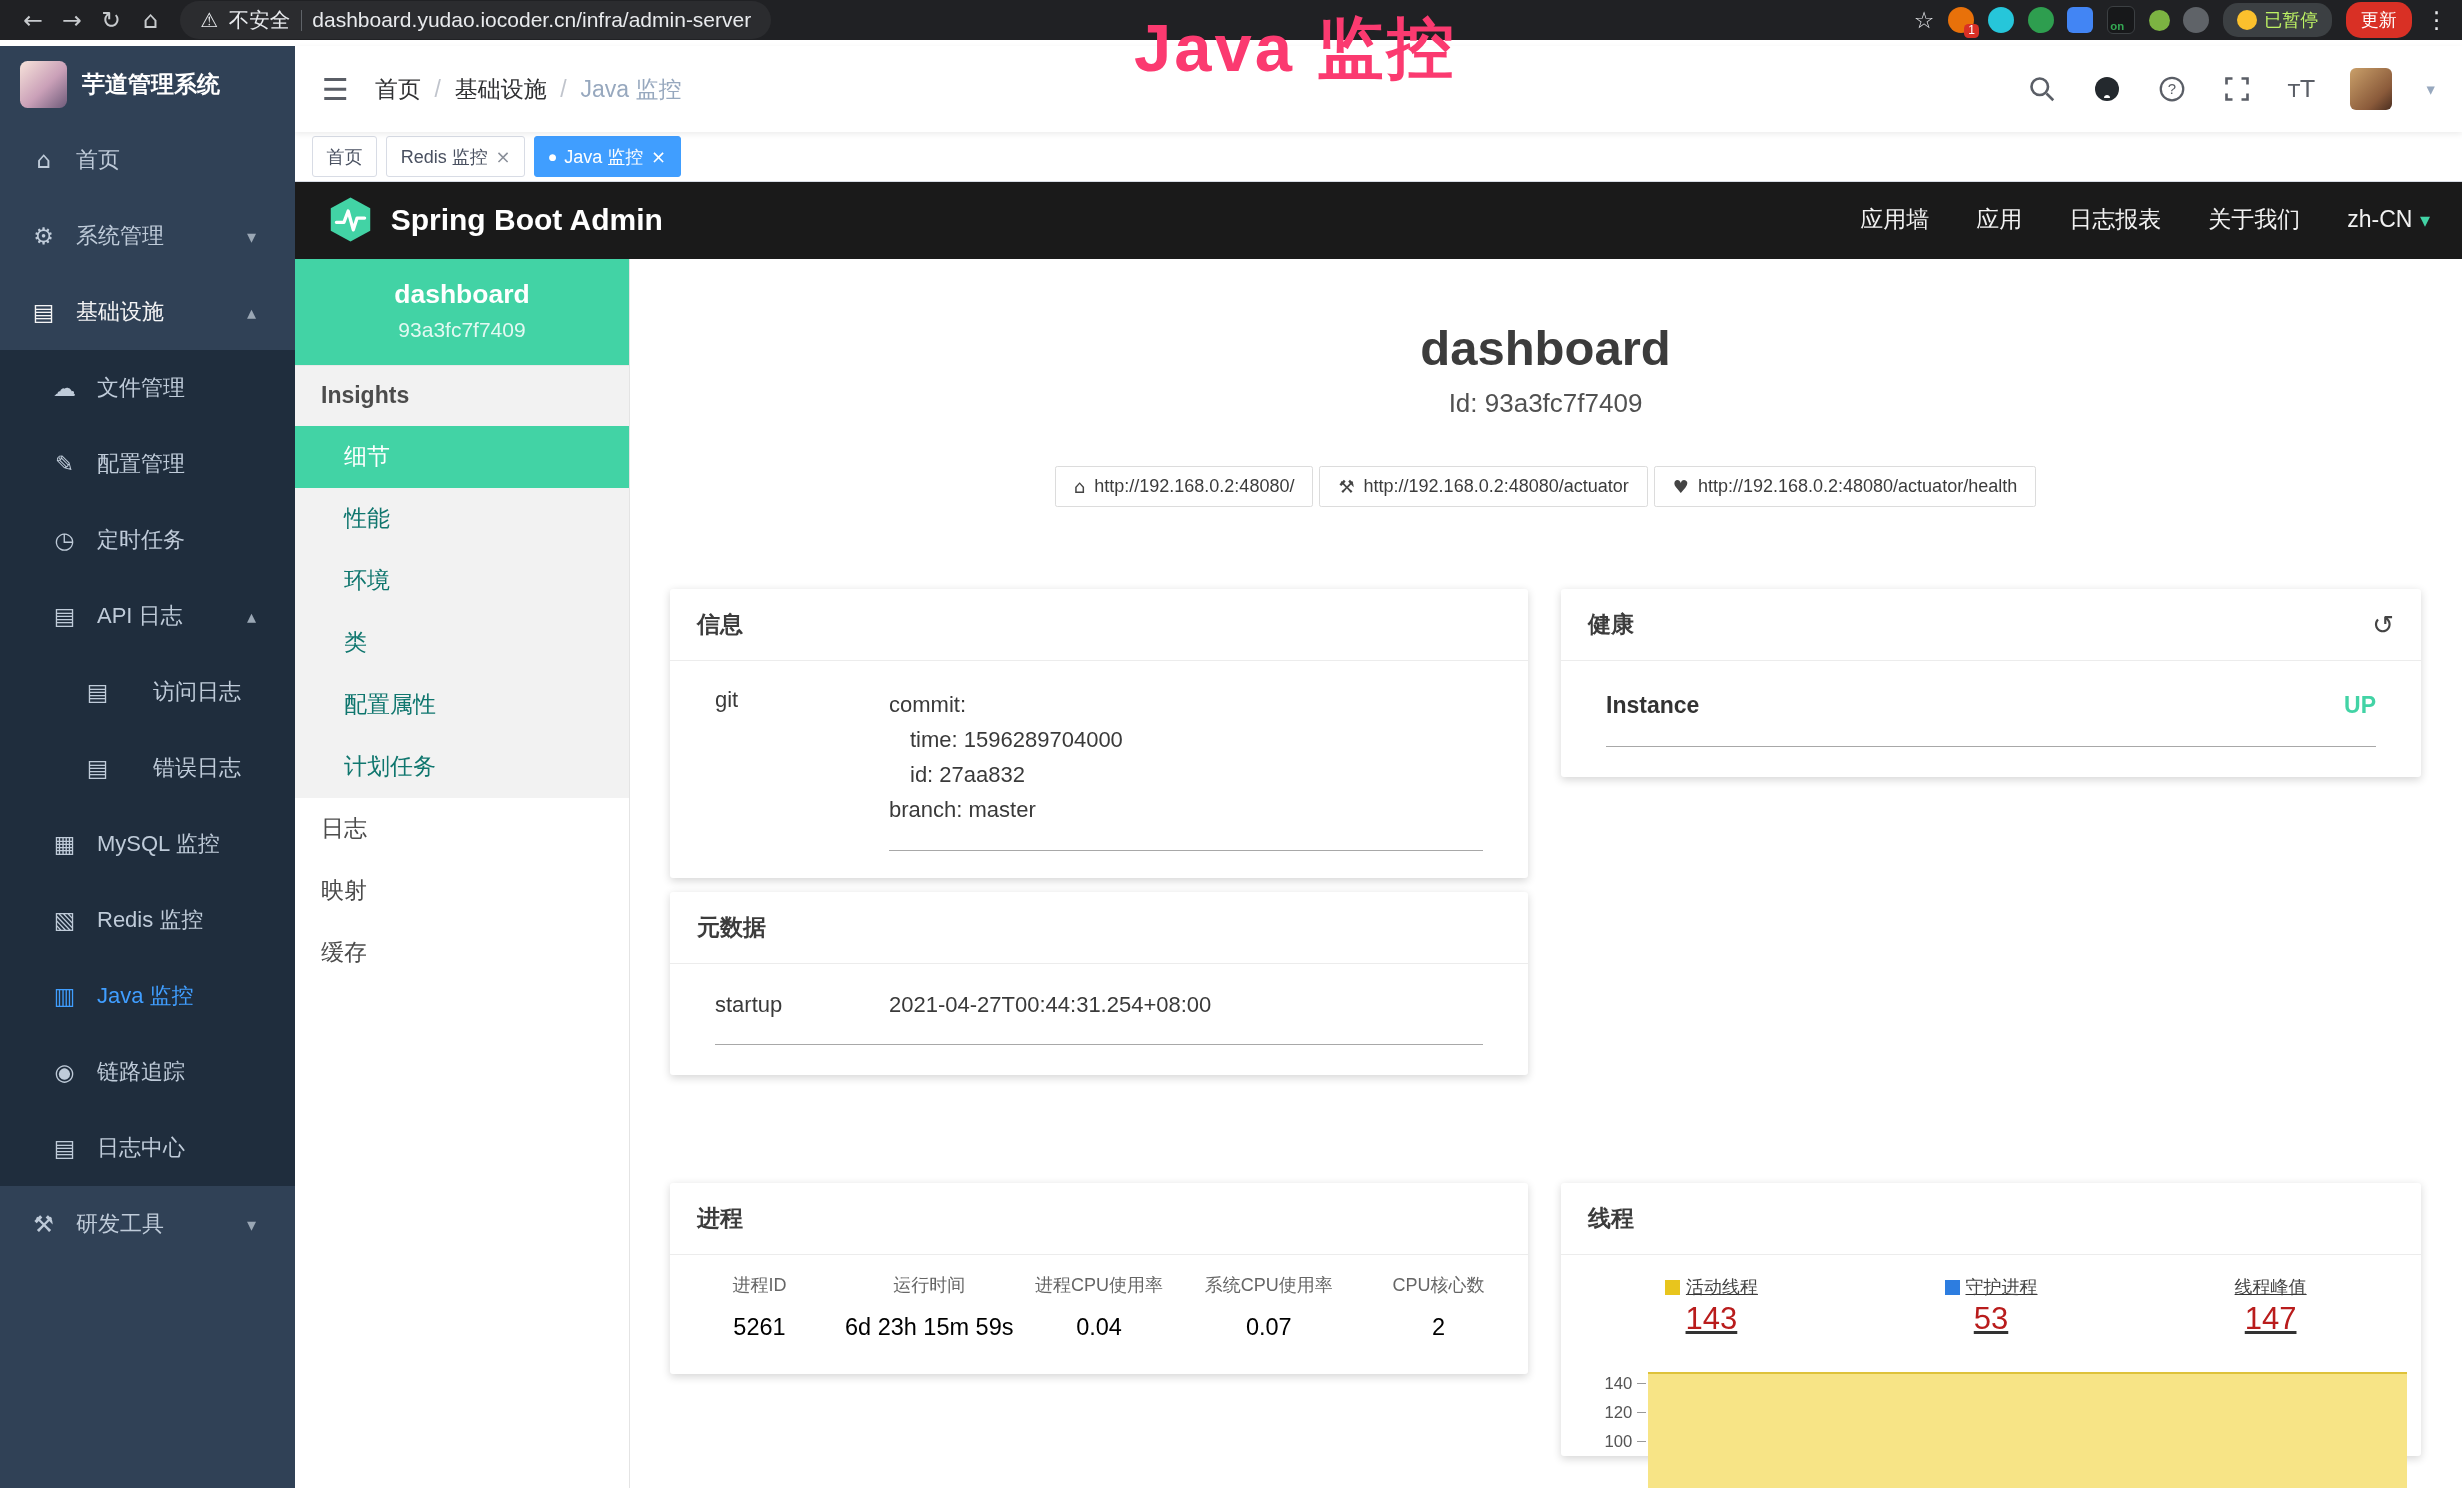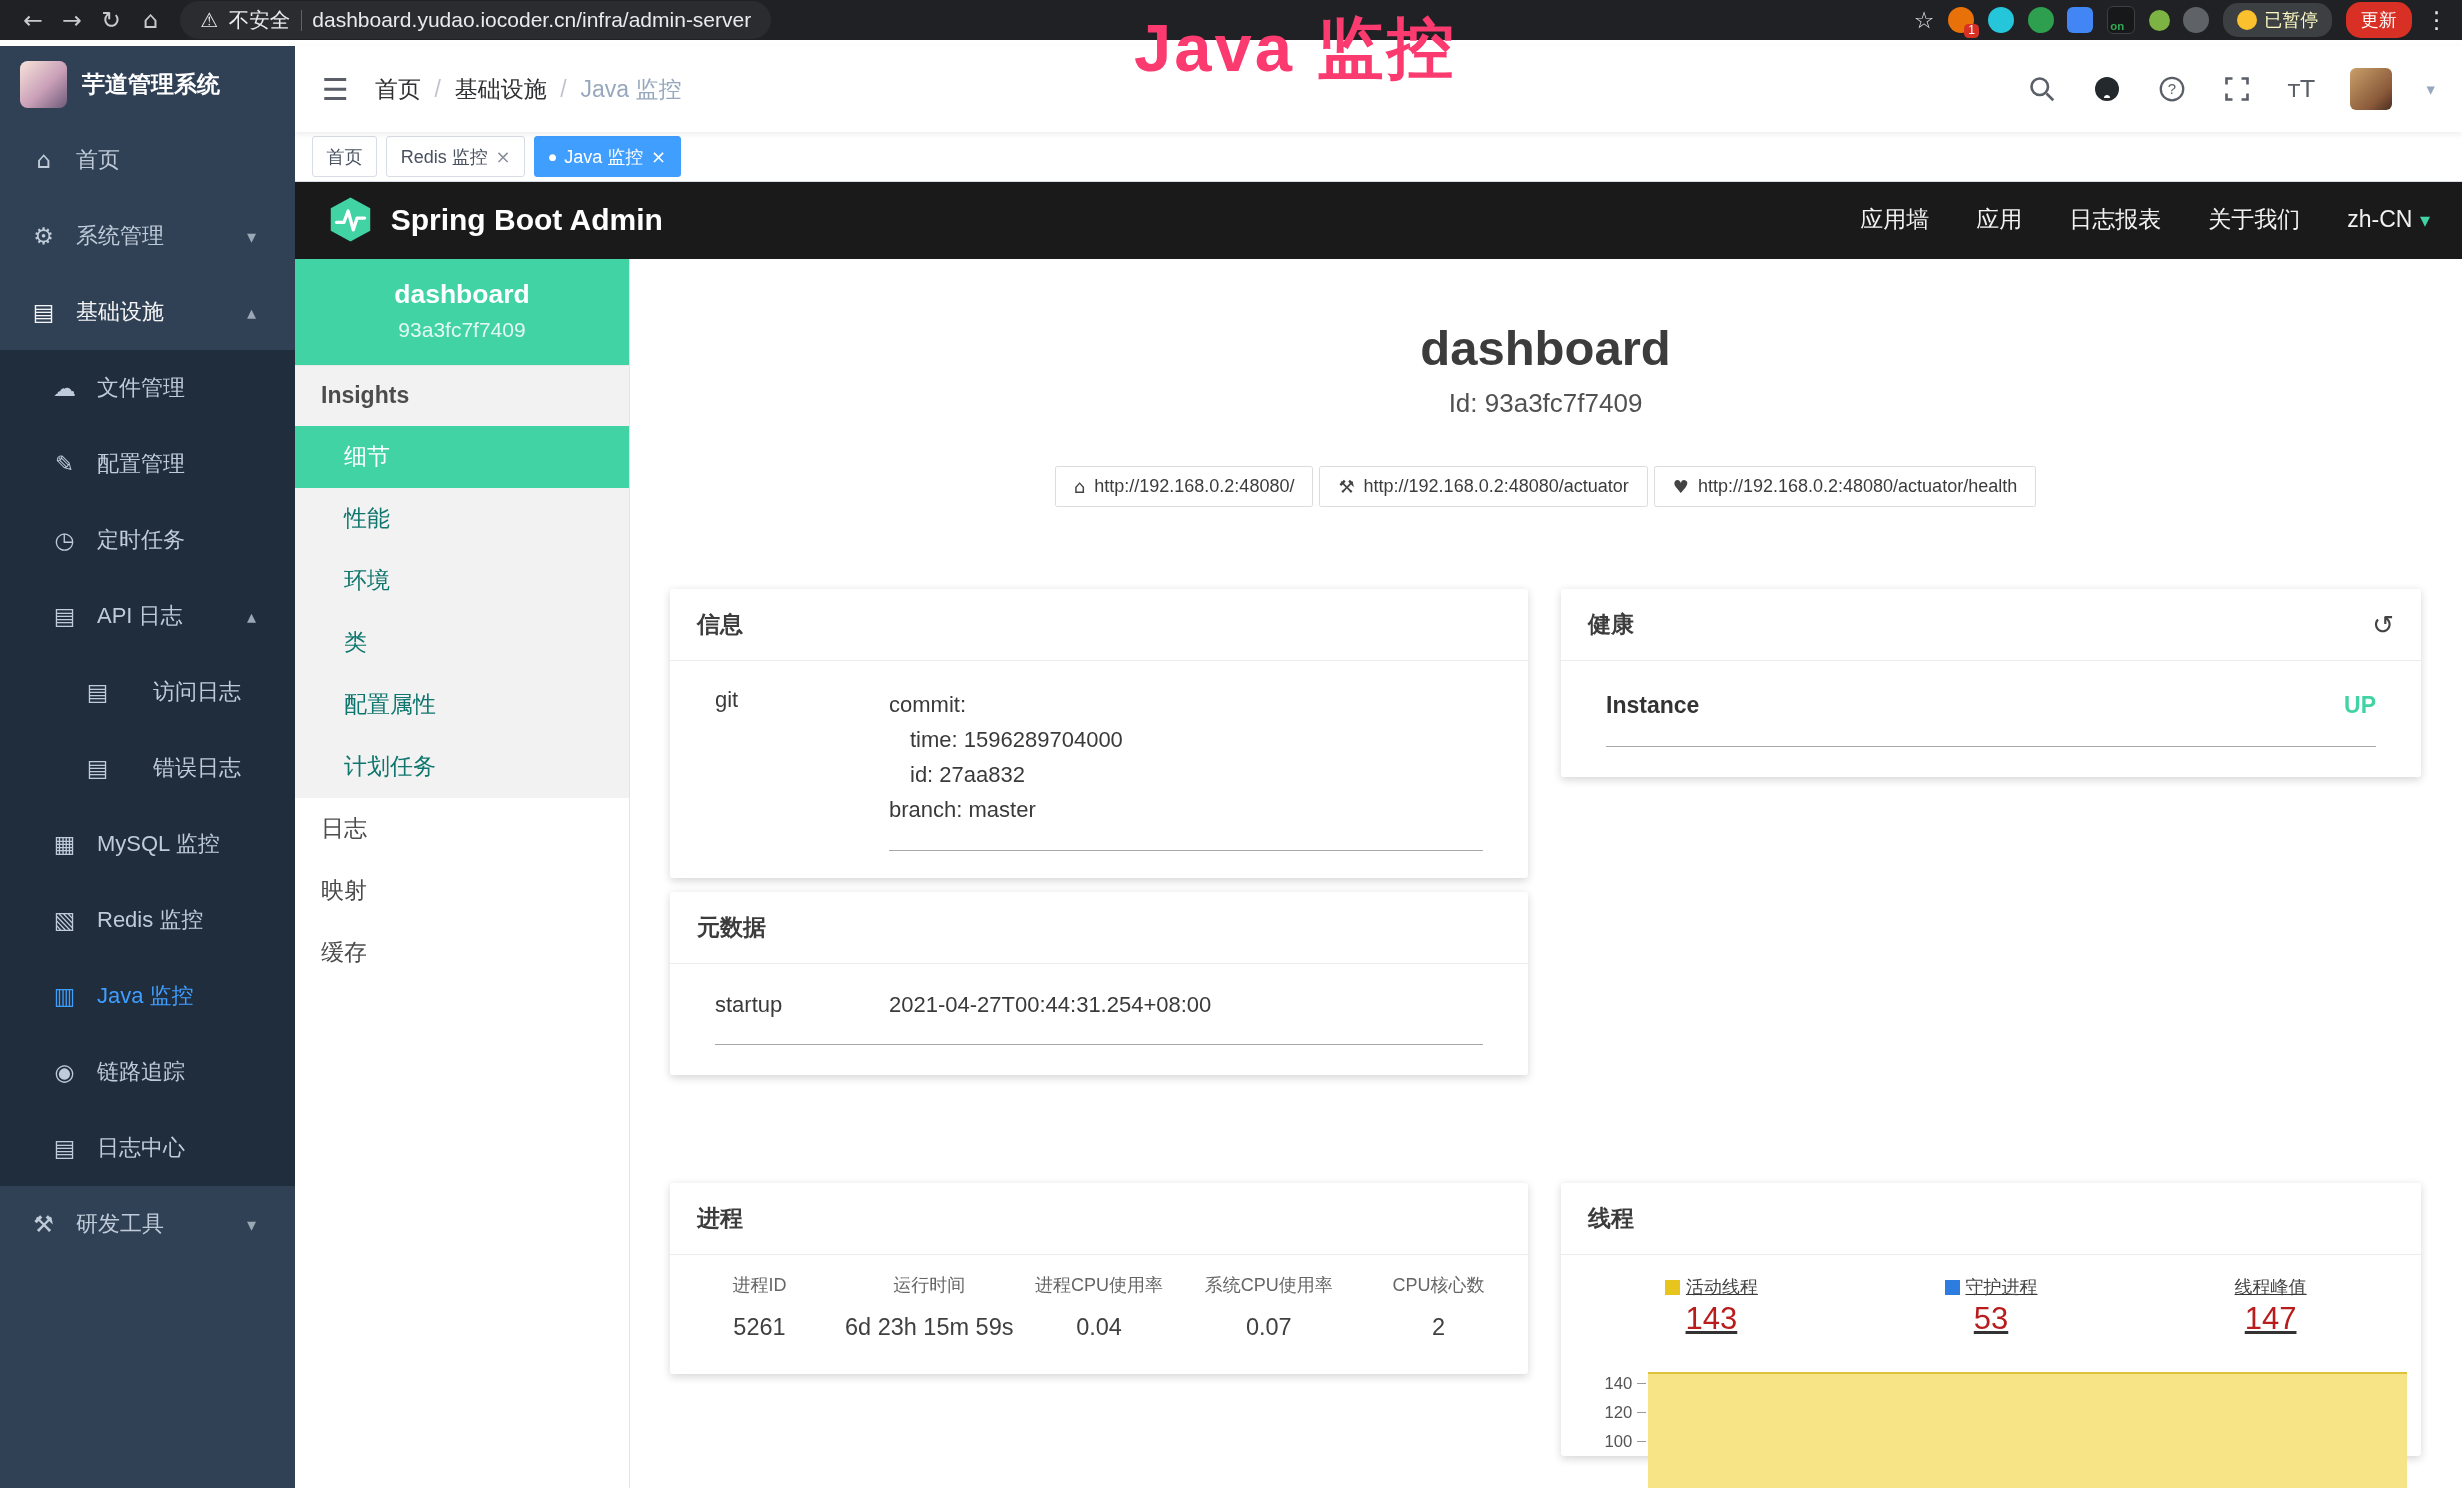--- a/index.html
+++ b/index.html
@@ -37,21 +37,21 @@
   .e2{background:#26c6da;border-radius:50%;}
   .e3{background:#2e9e4f;border-radius:50%;}
   .e4{background:#4285f4;}
   .e5{background:#17181a;border:0.8px solid #3c4043;}
   .e5 i{font-style:normal;color:#34a853;font-size:11.4px;position:absolute;left:2.3px;bottom:1.5px;font-weight:bold;}
   .e6{background:#7cb342;border-radius:50%;width:21px;height:21px;}
   .e7{background:#5f6368;border-radius:50%;}
   .paused{background:#3c4043;border-radius:15px;display:flex;align-items:center;gap:7.6px;
     padding:5.3px 13.7px;cursor:pointer;}
   .smiley{width:20px;height:20px;border-radius:50%;background:#fbc02d;display:inline-block;}
-  .paused b{font-weight:normal;font-size:18px;color:#fef9c3;}
+  .paused b{font-weight:normal;font-size:18px;color:#bef264;}
   .update{background:#d93025;color:#fff;border-radius:15px;padding:6px 15px;font-size:18px;cursor:pointer;}
   .bright .ic-kebab{font-size:23px;color:#e8eaed;}
 
   
   .annotation{position:absolute;left:1134px;top:3px;z-index:100;font-size:67px;font-weight:bold;
     color:#fb3a70;letter-spacing:3px;pointer-events:none;}
 
   
   .app-sidebar{position:absolute;top:46px;left:0;width:295px;bottom:0;background:#304156;z-index:10;overflow:hidden;}
   .logo-row{height:76px;display:flex;align-items:center;gap:15px;padding:0 20px;}
@@ -145,21 +145,21 @@
   .vline.ind{padding-left:21px;}
   .hrow{display:flex;justify-content:space-between;align-items:center;margin:26px 18px 3px;
     border-bottom:0.8px solid #a8a8a8;padding-bottom:27px;font-size:23px;color:#333;font-weight:600;}
   .hstatus{font-weight:bold;}
   .mrow{display:flex;margin:23px 18px 3px;border-bottom:0.8px solid #a8a8a8;
     padding-bottom:26px;font-size:22px;color:#3a3a3a;}
   .mrow .k{width:174px;flex:none;}
   .stats{display:flex;padding:18px 4.6px 33px;}
   .stat{flex:1;text-align:center;}
   .stat .slab{font-size:18px;color:#666;}
-  .stat .sval{font-size:23.5px;color:#404040;margin-top:16.7px;}
+  .stat .sval{font-size:23.5px;color:#000000;margin-top:16.7px;}
   .legend{display:flex;padding:20px 10.6px 3px;}
   .lcell{flex:1;text-align:center;text-decoration:underline;}
   .llab{font-size:18px;color:#444;}
   .lval{font-size:31px;color:#b91c1c;margin-top:2px;}
   .sw{display:inline-block;width:15px;height:15px;margin-right:6px;vertical-align:-1.5px;}
   .sw-y{background:#e8c51d;}
   .sw-b{background:#2d7de0;}
   .chart{display:flex;margin-top:23px;padding-left:20px;}
   .yaxis{width:65px;margin-top:6px;flex:none;}
   .ytick{height:29px;display:flex;justify-content:flex-end;align-items:center;gap:4.6px;

